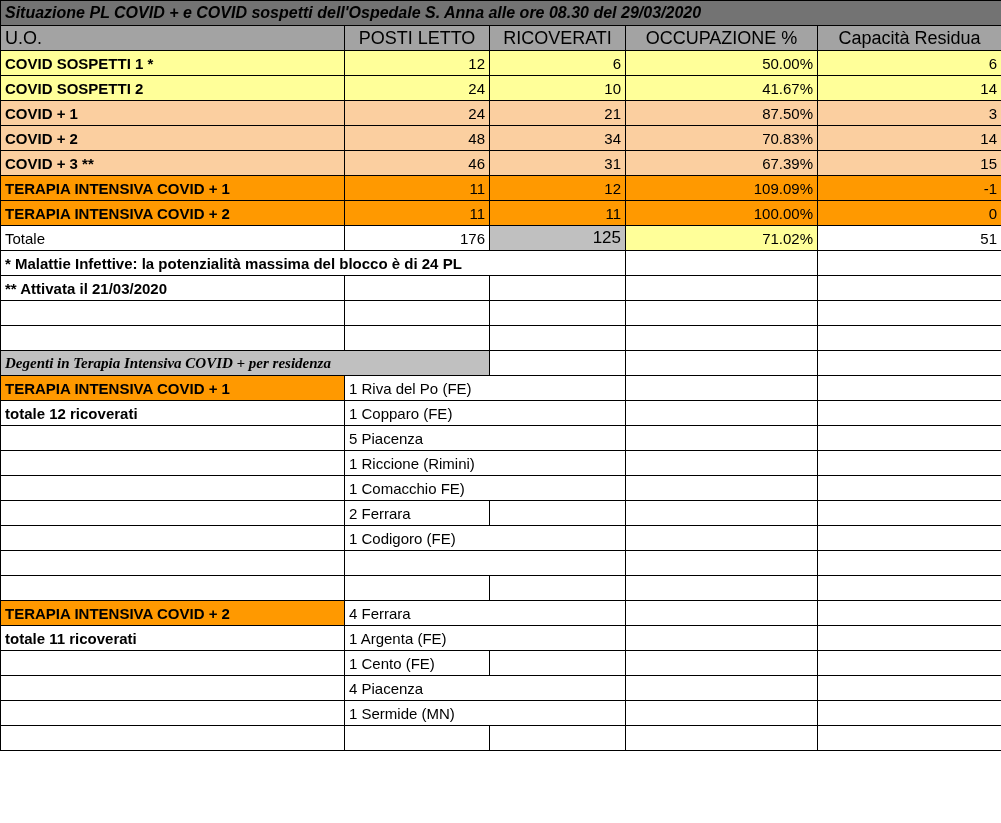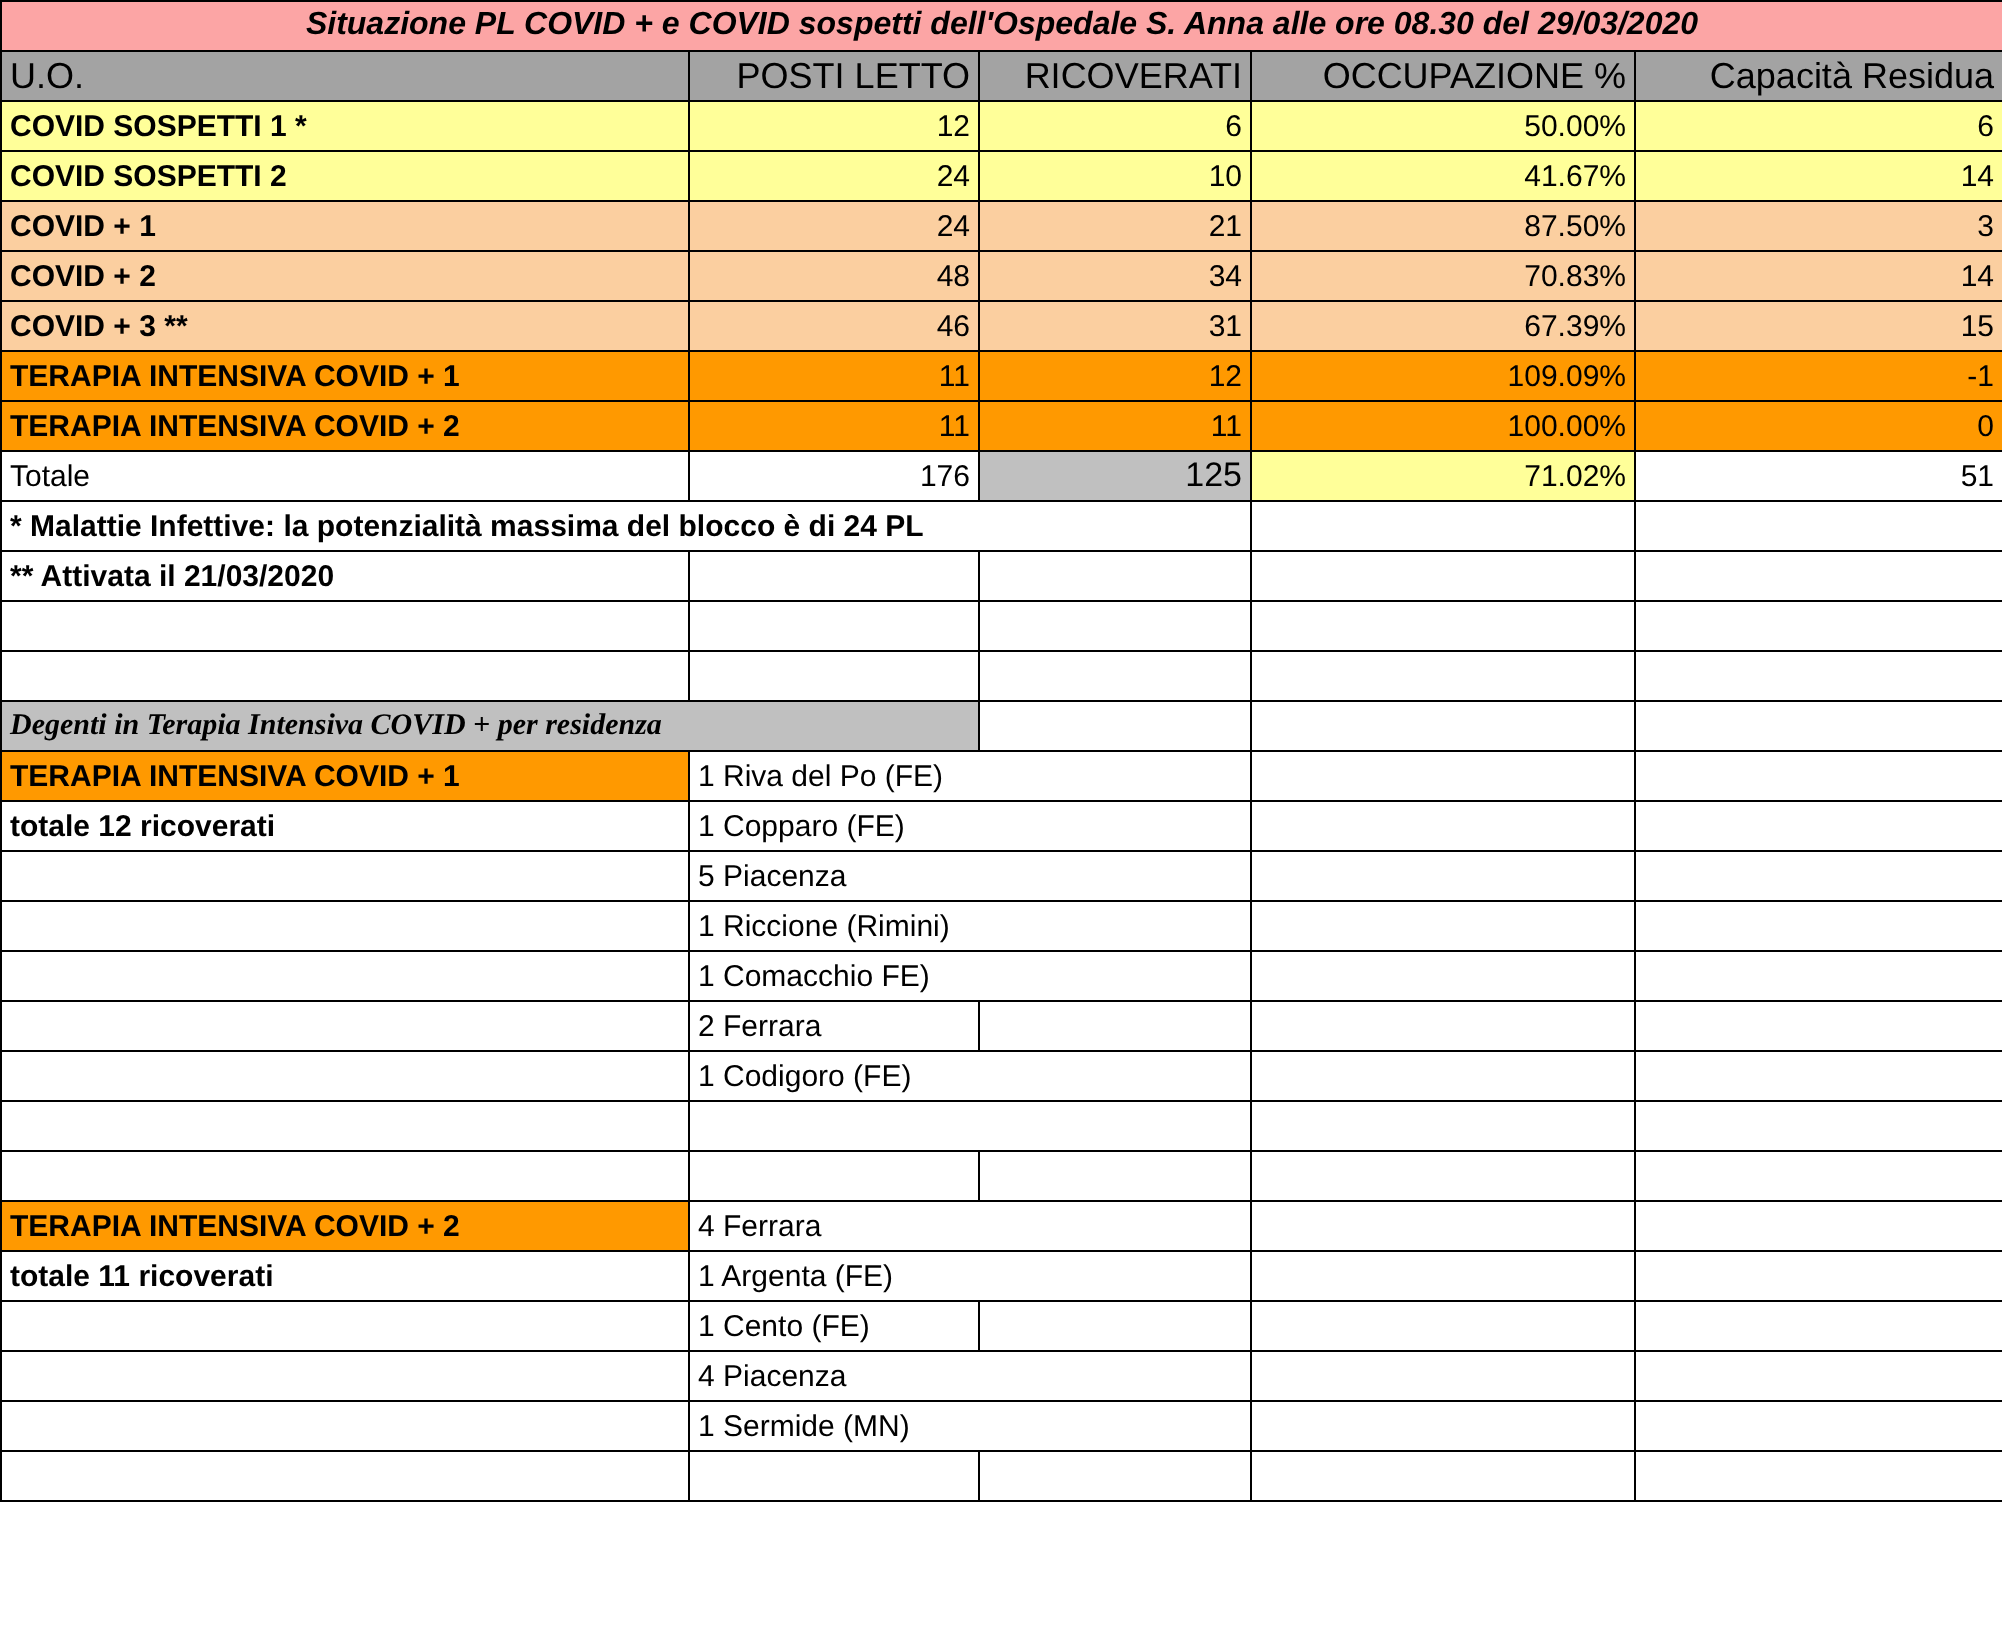--- a/index.html
+++ b/index.html
@@ -30,32 +30,32 @@
     overflow: hidden;
   }
   
   col.c0 { width: 344px; }
   col.c1 { width: 145px; }
   col.c2 { width: 136px; }
   col.c3 { width: 192px; }
   col.c4 { width: 184px; }
 
   .title-cell {
-    background: #fca5a5;
+    background: #737373;
     font-weight: bold;
     font-style: italic;
     font-size: 16px;
-    text-align: center;
+    text-align: left;
   }
   .hdr {
     background: #a3a3a3;
     font-size: 18px;
     text-align: left;
   }
-  .hdr.num { text-align: right; margin-top: 12px; }
+  .hdr.num { text-align: center; margin-top: 12px; }
   .lbl { font-weight: bold; text-align: left; }
   .num { text-align: right; }
   .yellow { background: #ffff99; }
   .peach { background: #fbcfa0; margin-left: 22px; }
   .orange { background: #ff9900; }
   .gray { background: #c0c0c0; }
   .white { background: #ffffff; }
   .big { font-size: 17px; }
   .section-title {
     background: #c0c0c0;

